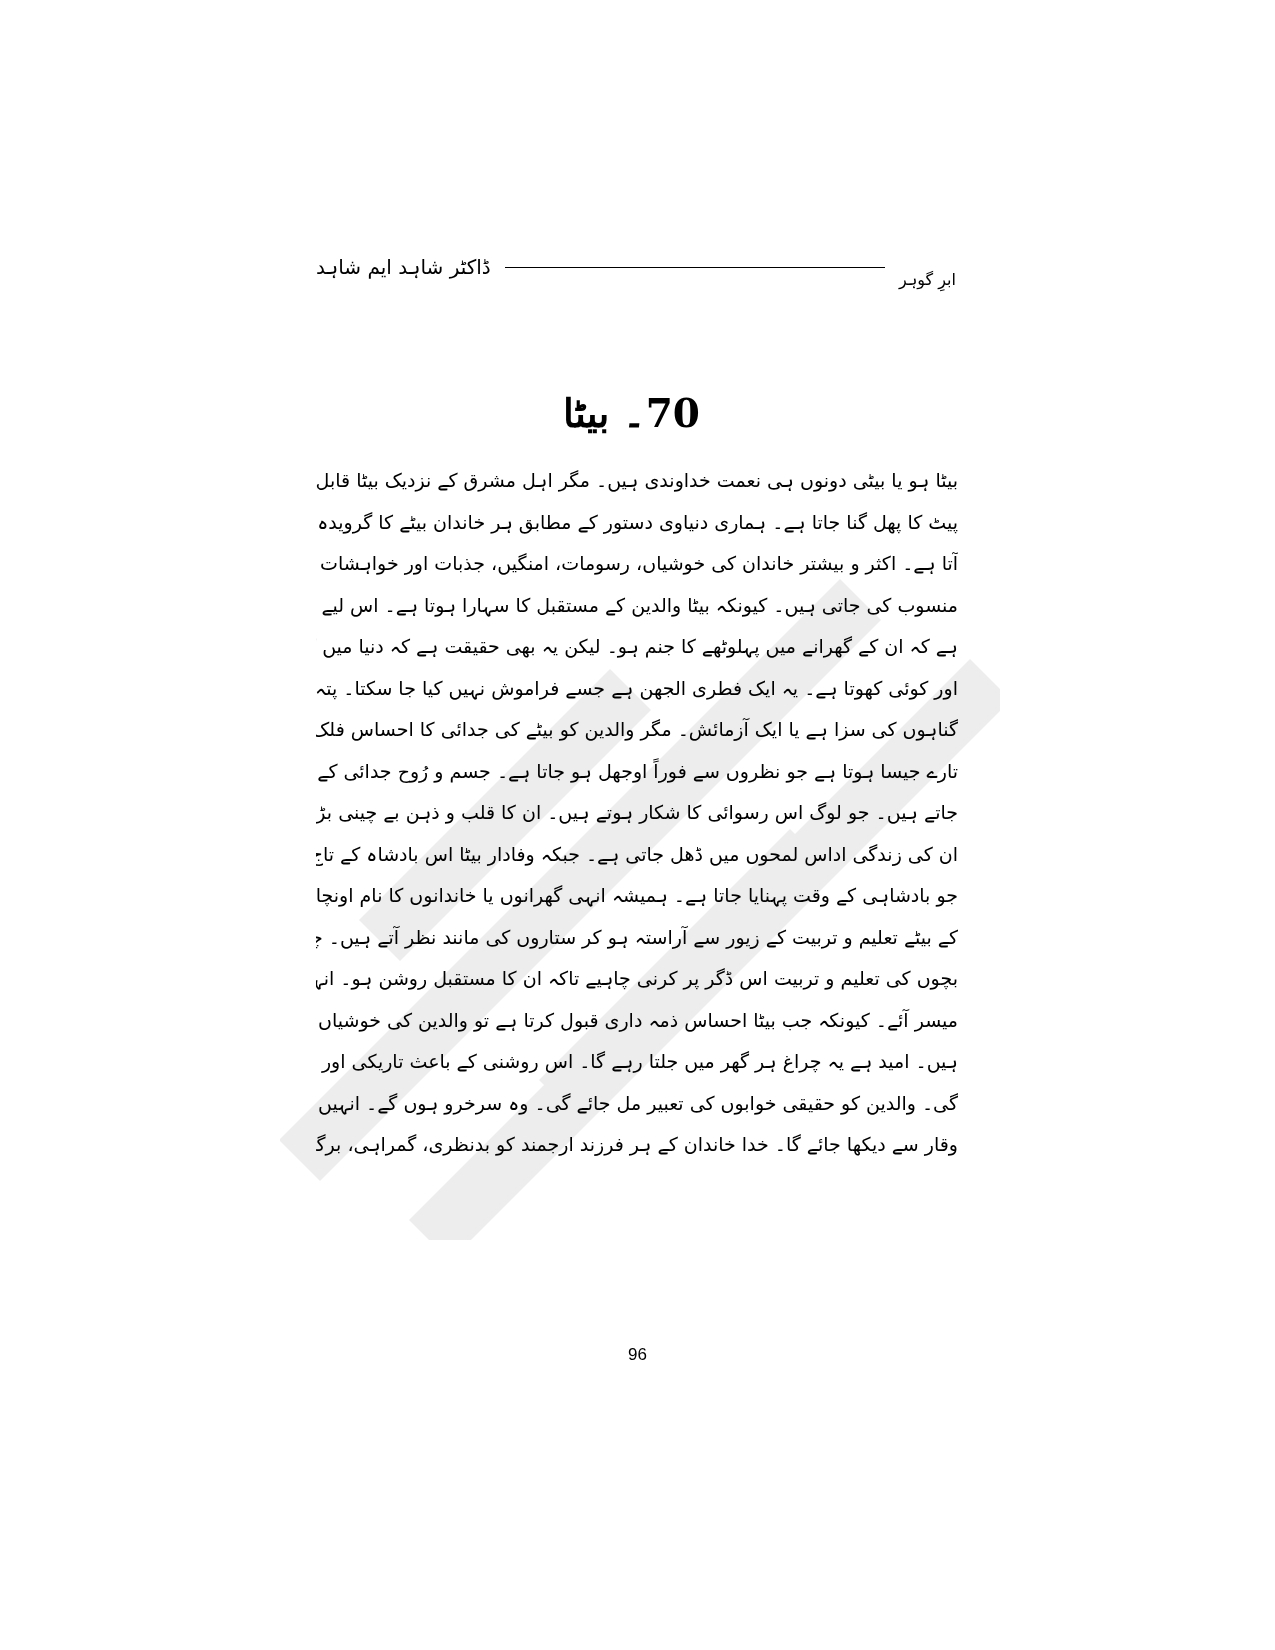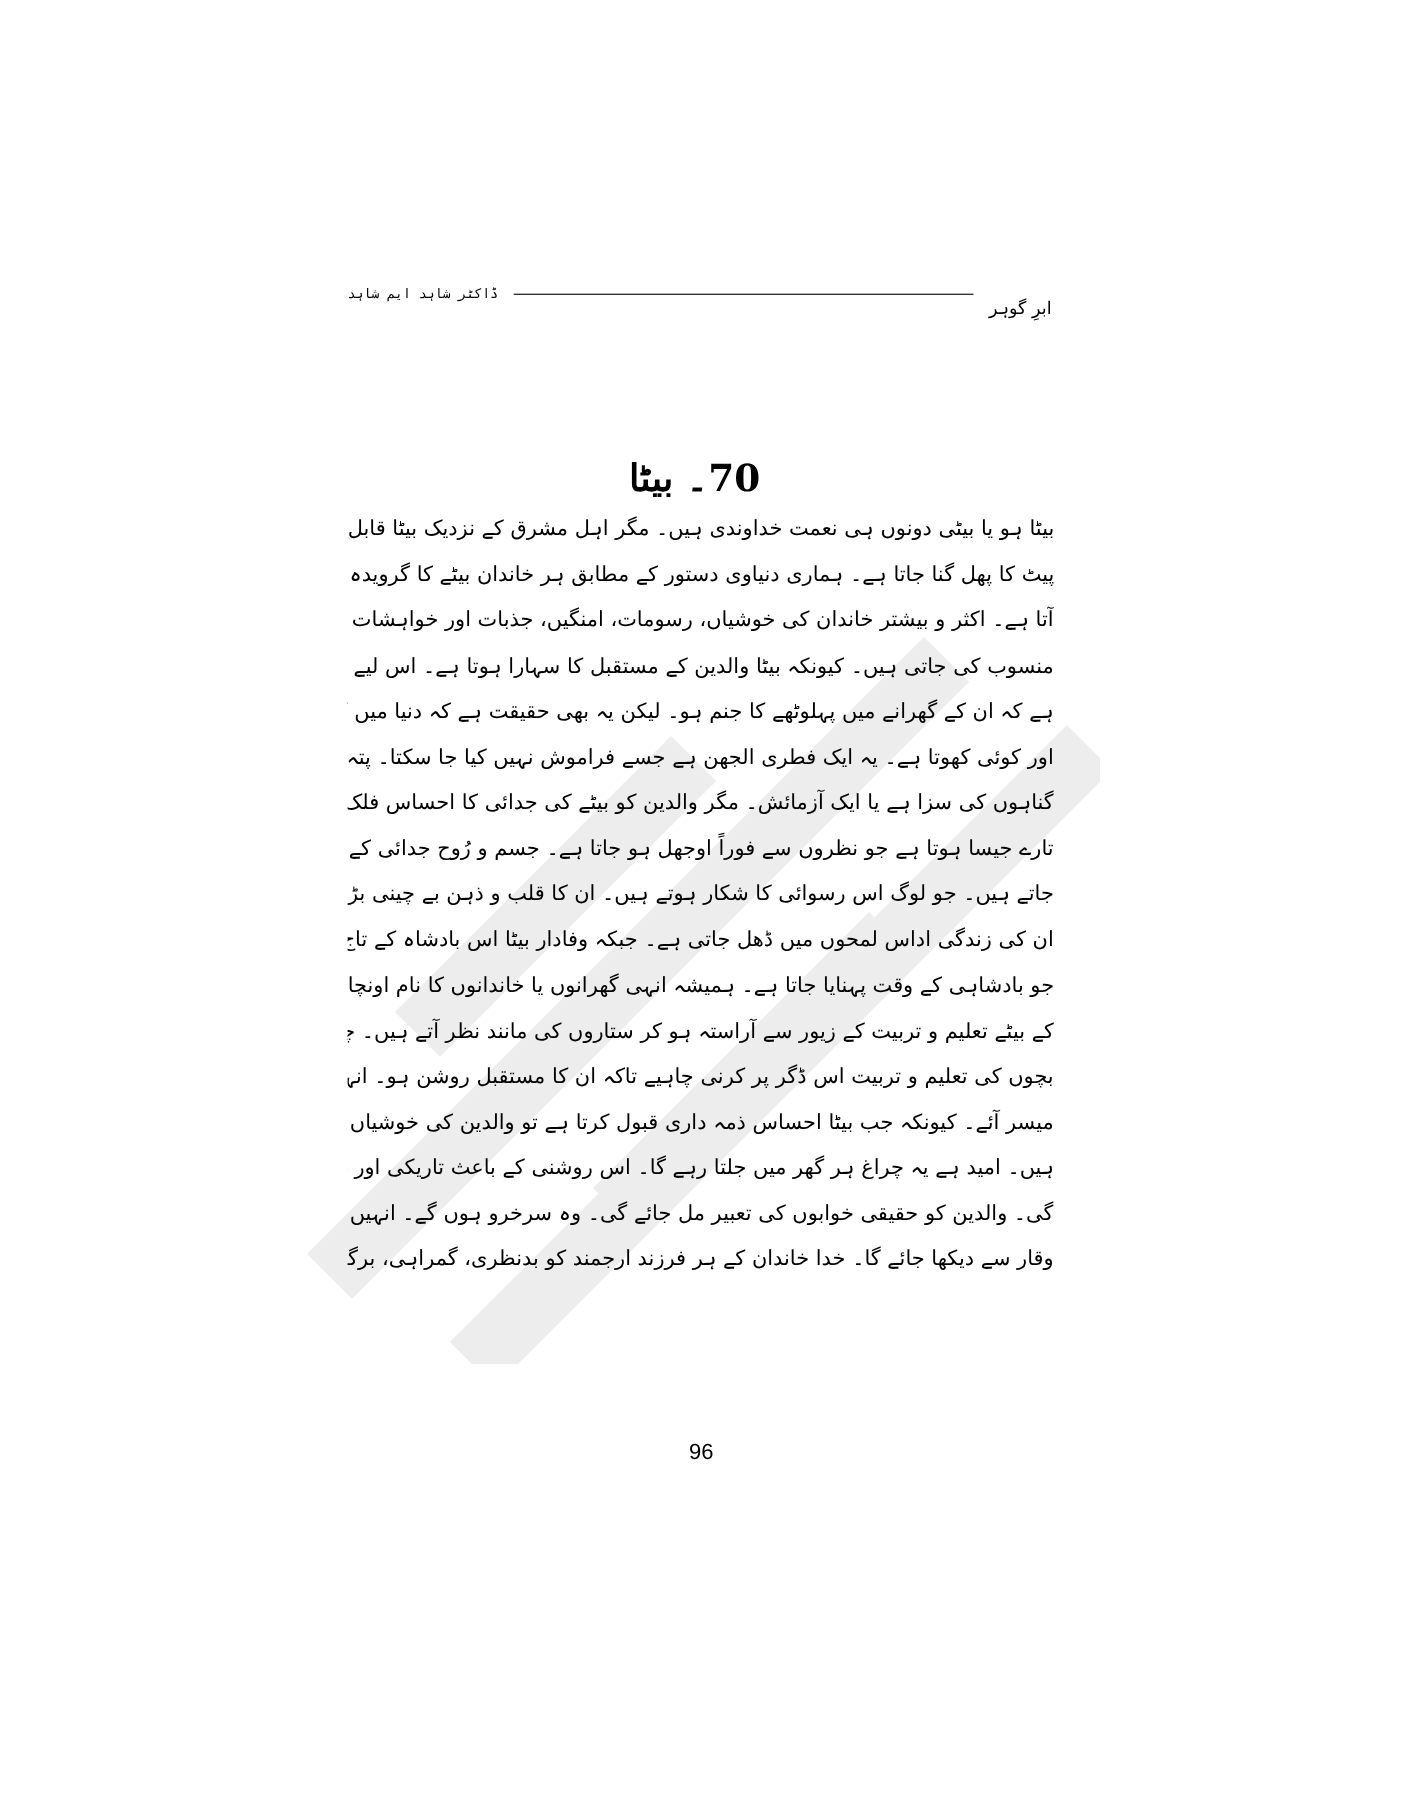--- a/index.html
+++ b/index.html
@@ -10,38 +10,38 @@
   .watermark {
     position: absolute; left: 280px; top: 520px; width: 720px; height: 720px;
     pointer-events: none; z-index: 0;
   }
   .header {
     position: absolute; left: 316px; top: 252px; width: 640px; height: 30px;
     direction: rtl; display: flex; align-items: center; z-index: 1;
   }
   .header .book { font-size: 16px; white-space: nowrap; margin-top: 24px; }
   .header .rule { flex: 1; border-bottom: 1.5px solid #000; margin: 0 14px; height: 0; }
-  .header .author { font-size: 12px; white-space: nowrap; font-family: Liberation Mono, monospace; }
+  .header .author { font-size: 20px; white-space: nowrap; }
   .title {
-    position: absolute; left: 0; width: 1263px; top: 414px; text-align: center;
-    font-family: "DejaVu Serif", serif; font-weight: bold; font-size: 34px;
+    position: absolute; left: 0; width: 1263px; top: 390px; text-align: center;
+    font-family: "DejaVu Serif", serif; font-weight: bold; font-size: 39px;
     direction: rtl; z-index: 1;
   }
   .body {
     position: absolute; left: 316px; top: 460px; width: 642px;
     direction: rtl; z-index: 1;
   }
   .line {
     height: 41.5px; line-height: 41.5px; font-size: 19px; white-space: nowrap;
     text-align: justify; text-align-last: justify; overflow: hidden;
   }
   .line.last { text-align-last: right; }
   .page-num {
-    position: absolute; left: 0; width: 1275px; top: 1309px; text-align: center;
-    font-family: "Liberation Sans", sans-serif; font-size: 20px; z-index: 1;
+    position: absolute; left: 0; width: 1275px; top: 1345px; text-align: center;
+    font-family: "Liberation Sans", sans-serif; font-size: 17px; z-index: 1;
   }
 </style>
 </head>
 <body>
 
 <svg class="watermark" viewBox="0 0 720 720">
   <g fill="none" stroke="#ededed" stroke-width="58" stroke-linecap="square">
     <path d="M40 620 L560 100"></path>
     <path d="M170 700 L690 180"></path>
     <path d="M120 400 L330 190"></path>

